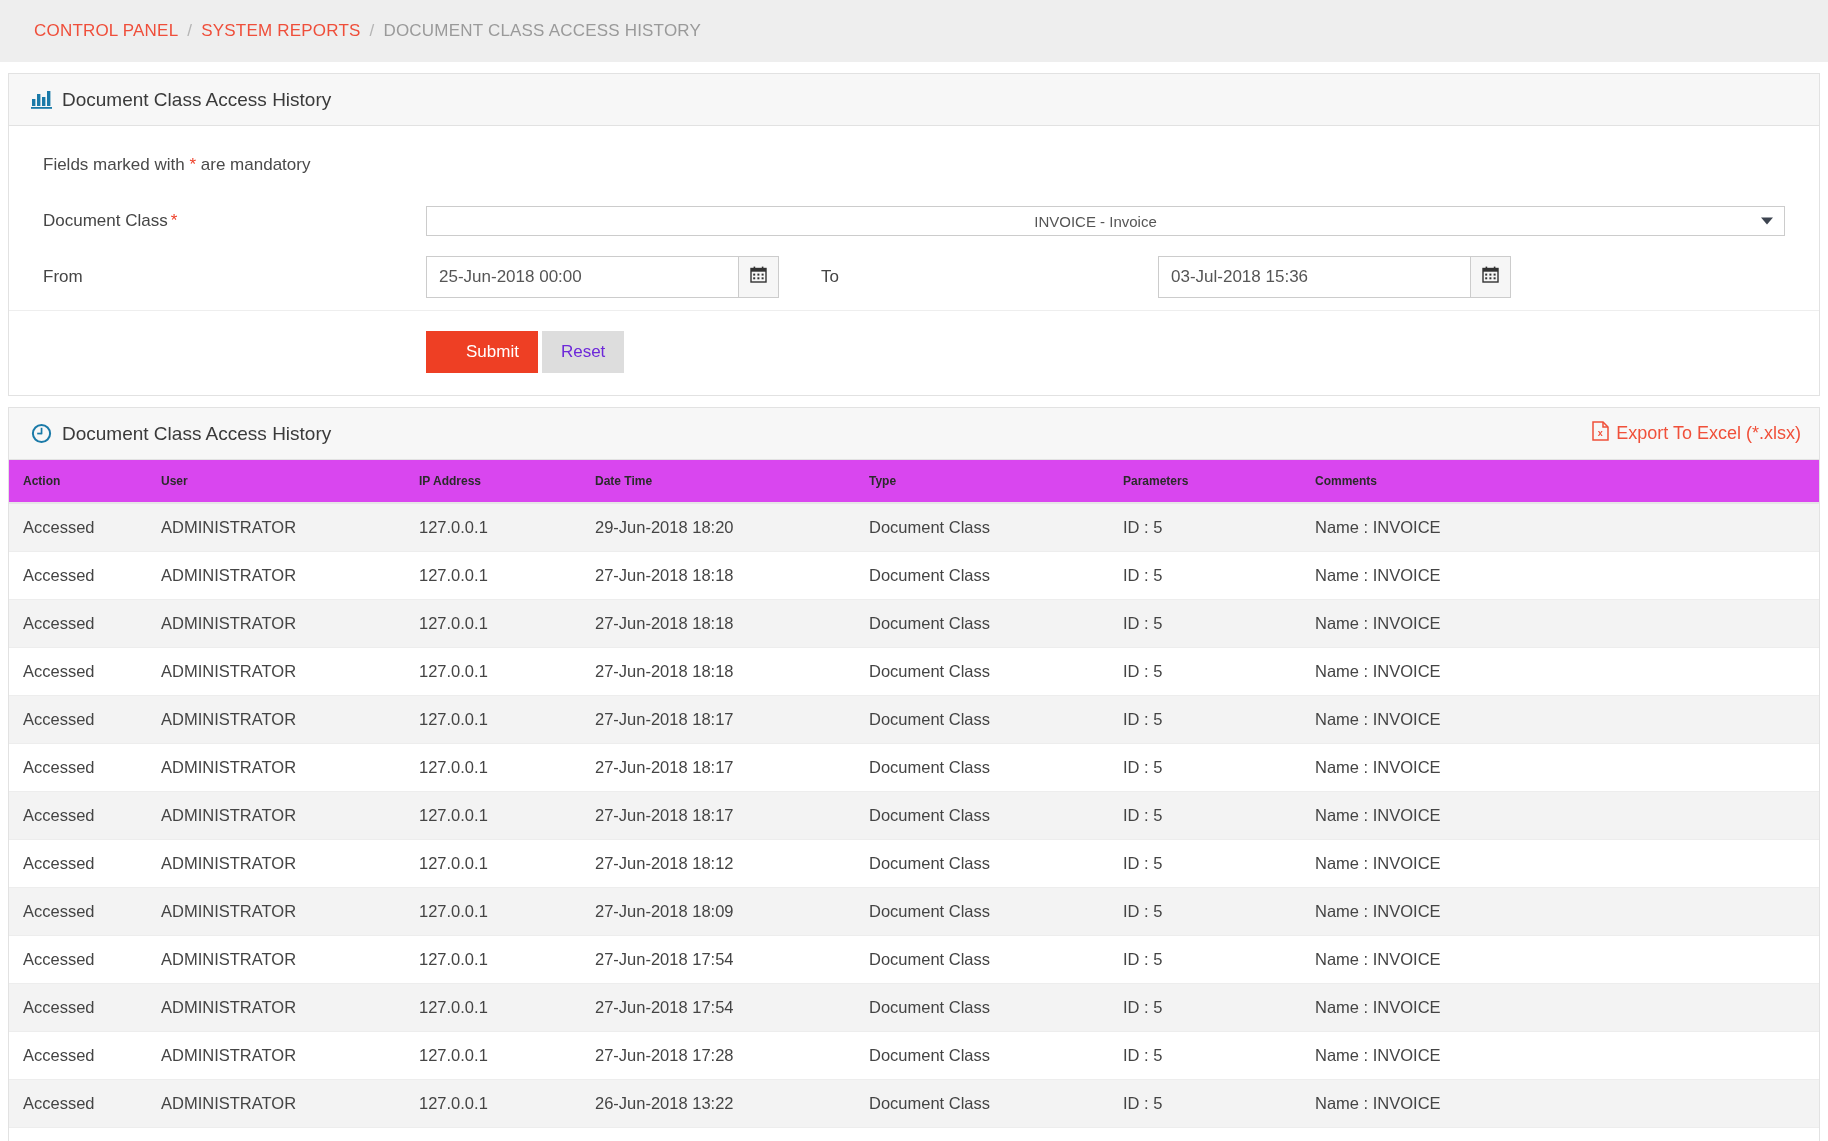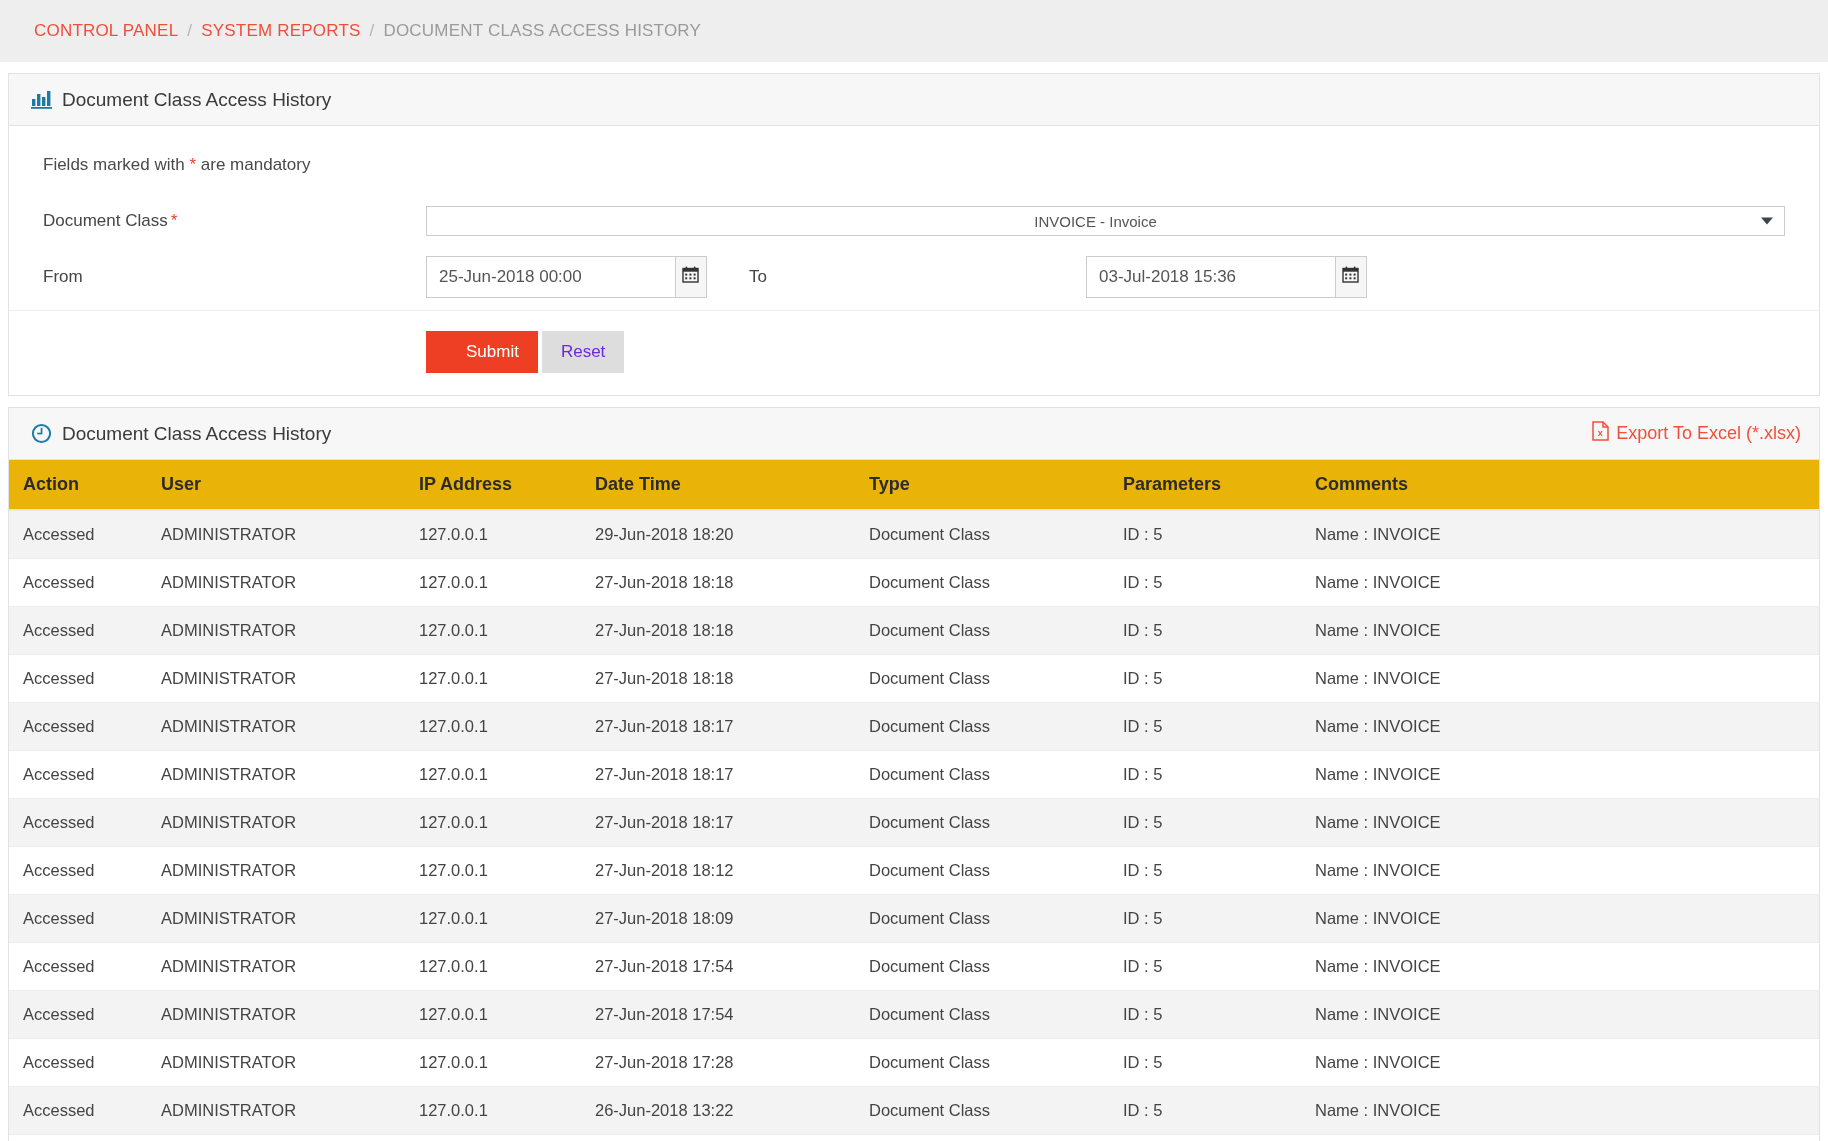--- a/index.html
+++ b/index.html
@@ -113,21 +113,21 @@
     width: 0; height: 0;
     border-left: 6px solid transparent;
     border-right: 6px solid transparent;
     border-top: 7px solid #3d4450;
     pointer-events: none;
   }
 
   .date-group {
     display: flex;
     align-items: stretch;
-    width: 281px;
+    width: 353px;
   }
   .date-input {
     width: 312px;
     height: 42px;
     border: 1px solid #ccc;
     border-right: none;
     background: #fff;
     font-size: 17px;
     color: #555;
     padding: 0 12px;
@@ -167,23 +167,23 @@
   .table-panel { margin-bottom: 0; border-bottom: none; }
   table.history {
     width: 100%;
     border-collapse: collapse;
     font-size: 16.5px;
   }
   table.history thead th {
     text-align: left;
     font-weight: bold;
     color: #2b2b2b;
-    font-size: 18px;
+    font-size: 12px;
     padding: 14px 0 14px 0;
-    background: #eab308;
+    background: #d946ef;
     border-bottom: 2px solid #e6e6e6;
   }
   table.history tbody td {
     color: #444;
     padding: 14px 0 14px 0;
     border-bottom: 1px solid #ededed;
     white-space: nowrap;
   }
   table.history tbody tr:nth-child(odd) td { background: #f3f3f3; }
   table.history tbody tr:nth-child(even) td { background: #ffffff; }

